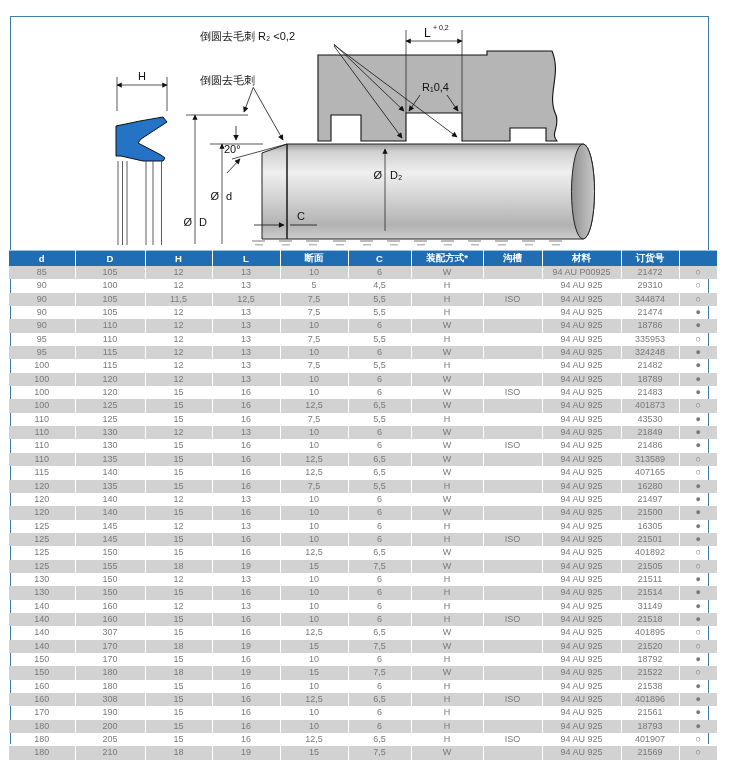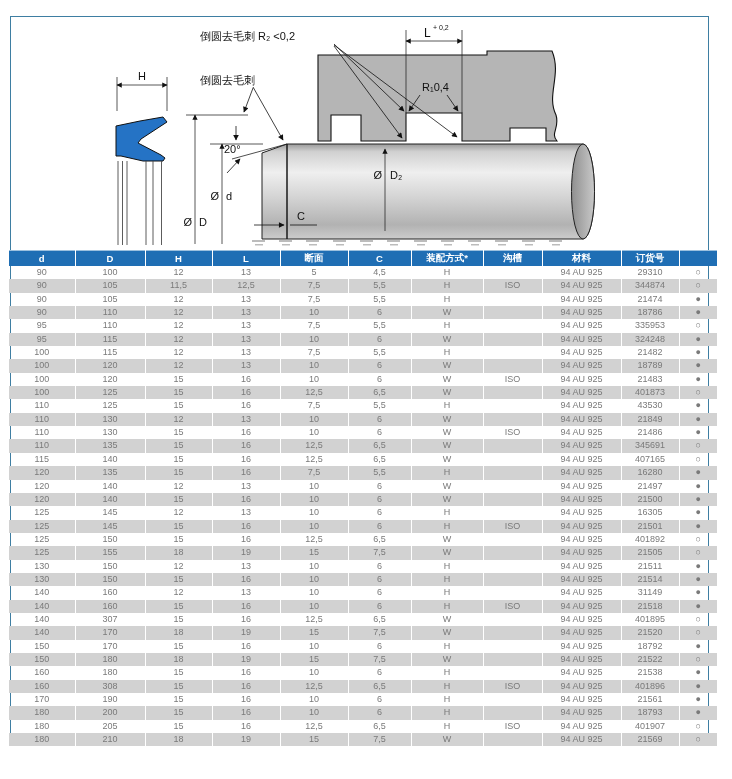--- a/index.html
+++ b/index.html
@@ -197,20 +197,33 @@
       <th>断面</th>
       <th>C</th>
       <th>装配方式*</th>
       <th>沟槽</th>
       <th>材料</th>
       <th>订货号</th>
       <th></th>
     </tr>
   </thead>
   <tbody>
+      <tr class="striped">
+        <td>85</td>
+        <td>105</td>
+        <td>12</td>
+        <td>13</td>
+        <td>10</td>
+        <td>6</td>
+        <td>W</td>
+        <td></td>
+        <td>94 AU P00925</td>
+        <td>21472</td>
+        <td class="dot dot-hollow">○</td>
+      </tr>
       <tr>
         <td>90</td>
         <td>100</td>
         <td>12</td>
         <td>13</td>
         <td>5</td>
         <td>4,5</td>
         <td>H</td>
         <td></td>
         <td>94 AU 925</td>
@@ -376,21 +389,21 @@
       <tr class="striped">
         <td>110</td>
         <td>135</td>
         <td>15</td>
         <td>16</td>
         <td>12,5</td>
         <td>6,5</td>
         <td>W</td>
         <td></td>
         <td>94 AU 925</td>
-        <td>345691</td>
+        <td>313589</td>
         <td class="dot dot-hollow">○</td>
       </tr>
       <tr>
         <td>115</td>
         <td>140</td>
         <td>15</td>
         <td>16</td>
         <td>12,5</td>
         <td>6,5</td>
         <td>W</td>

